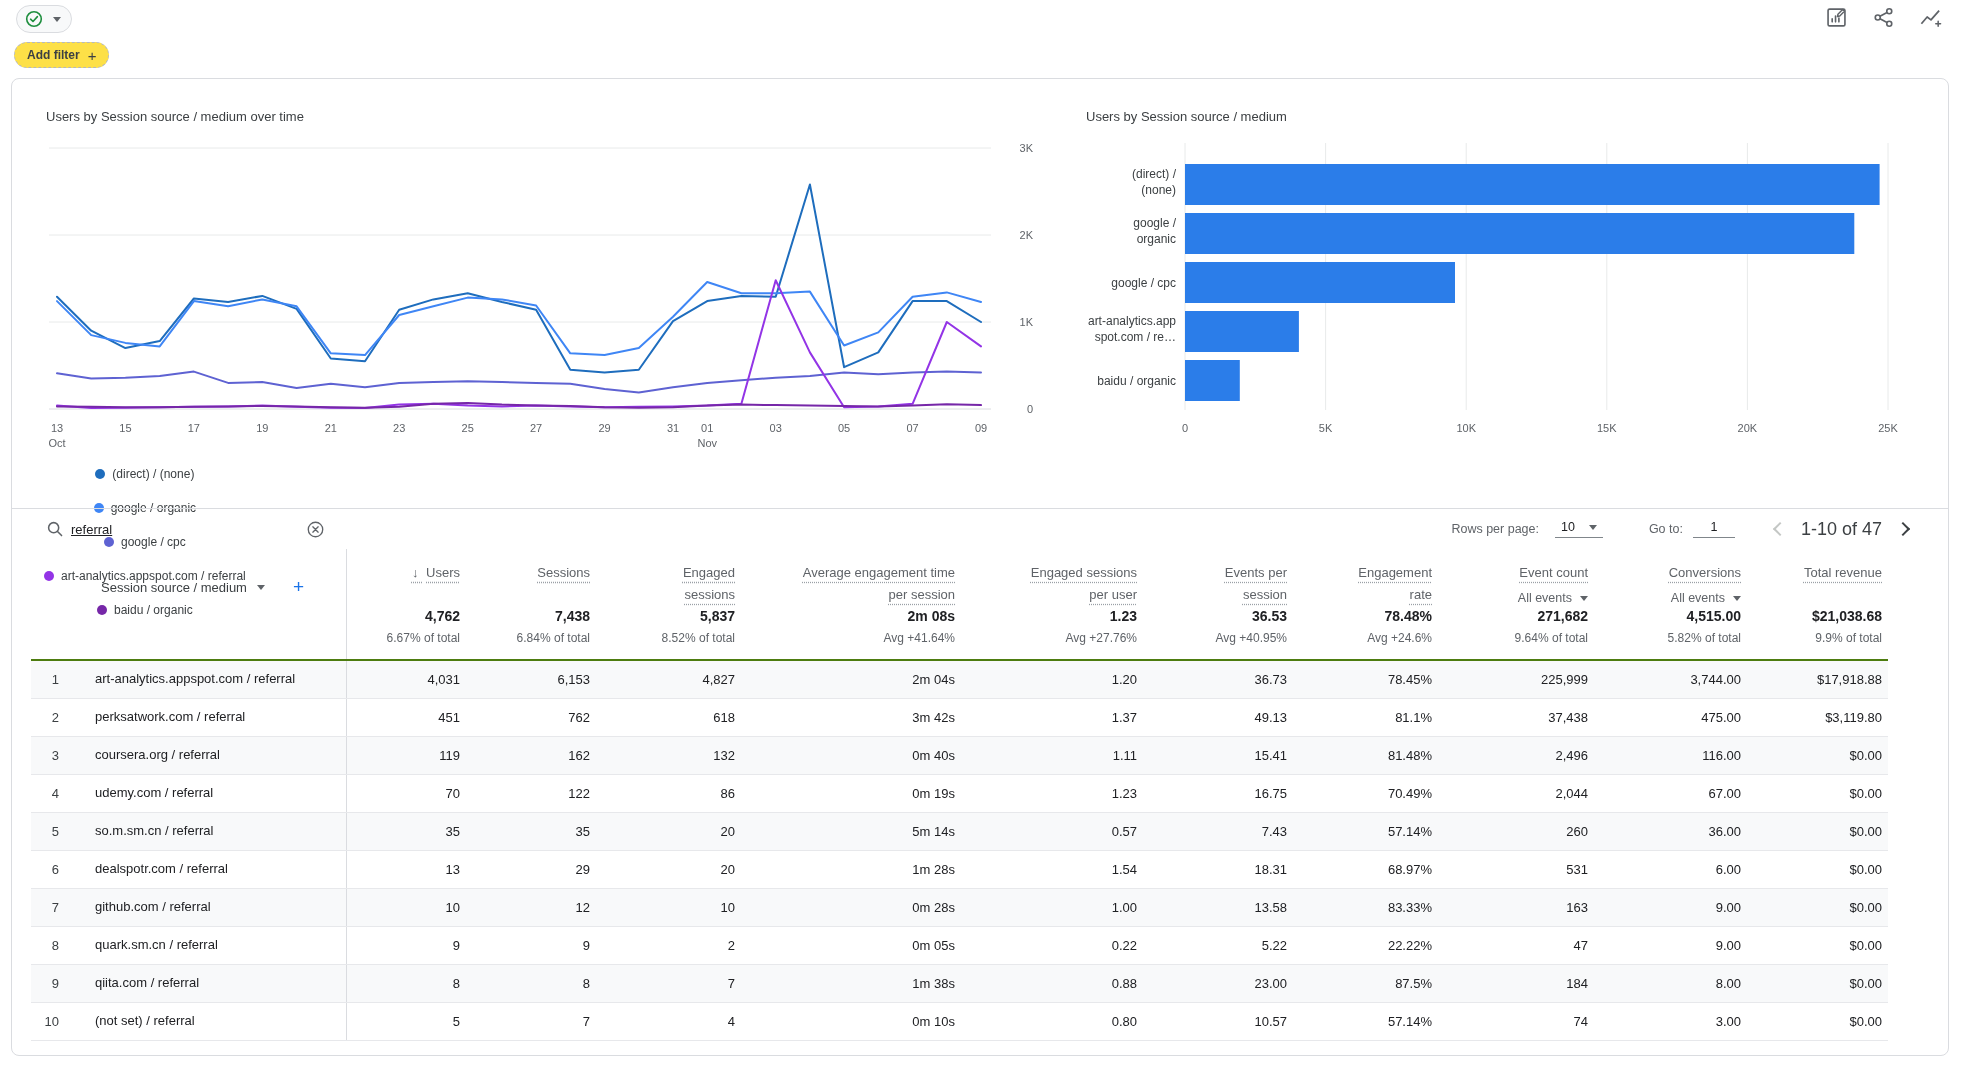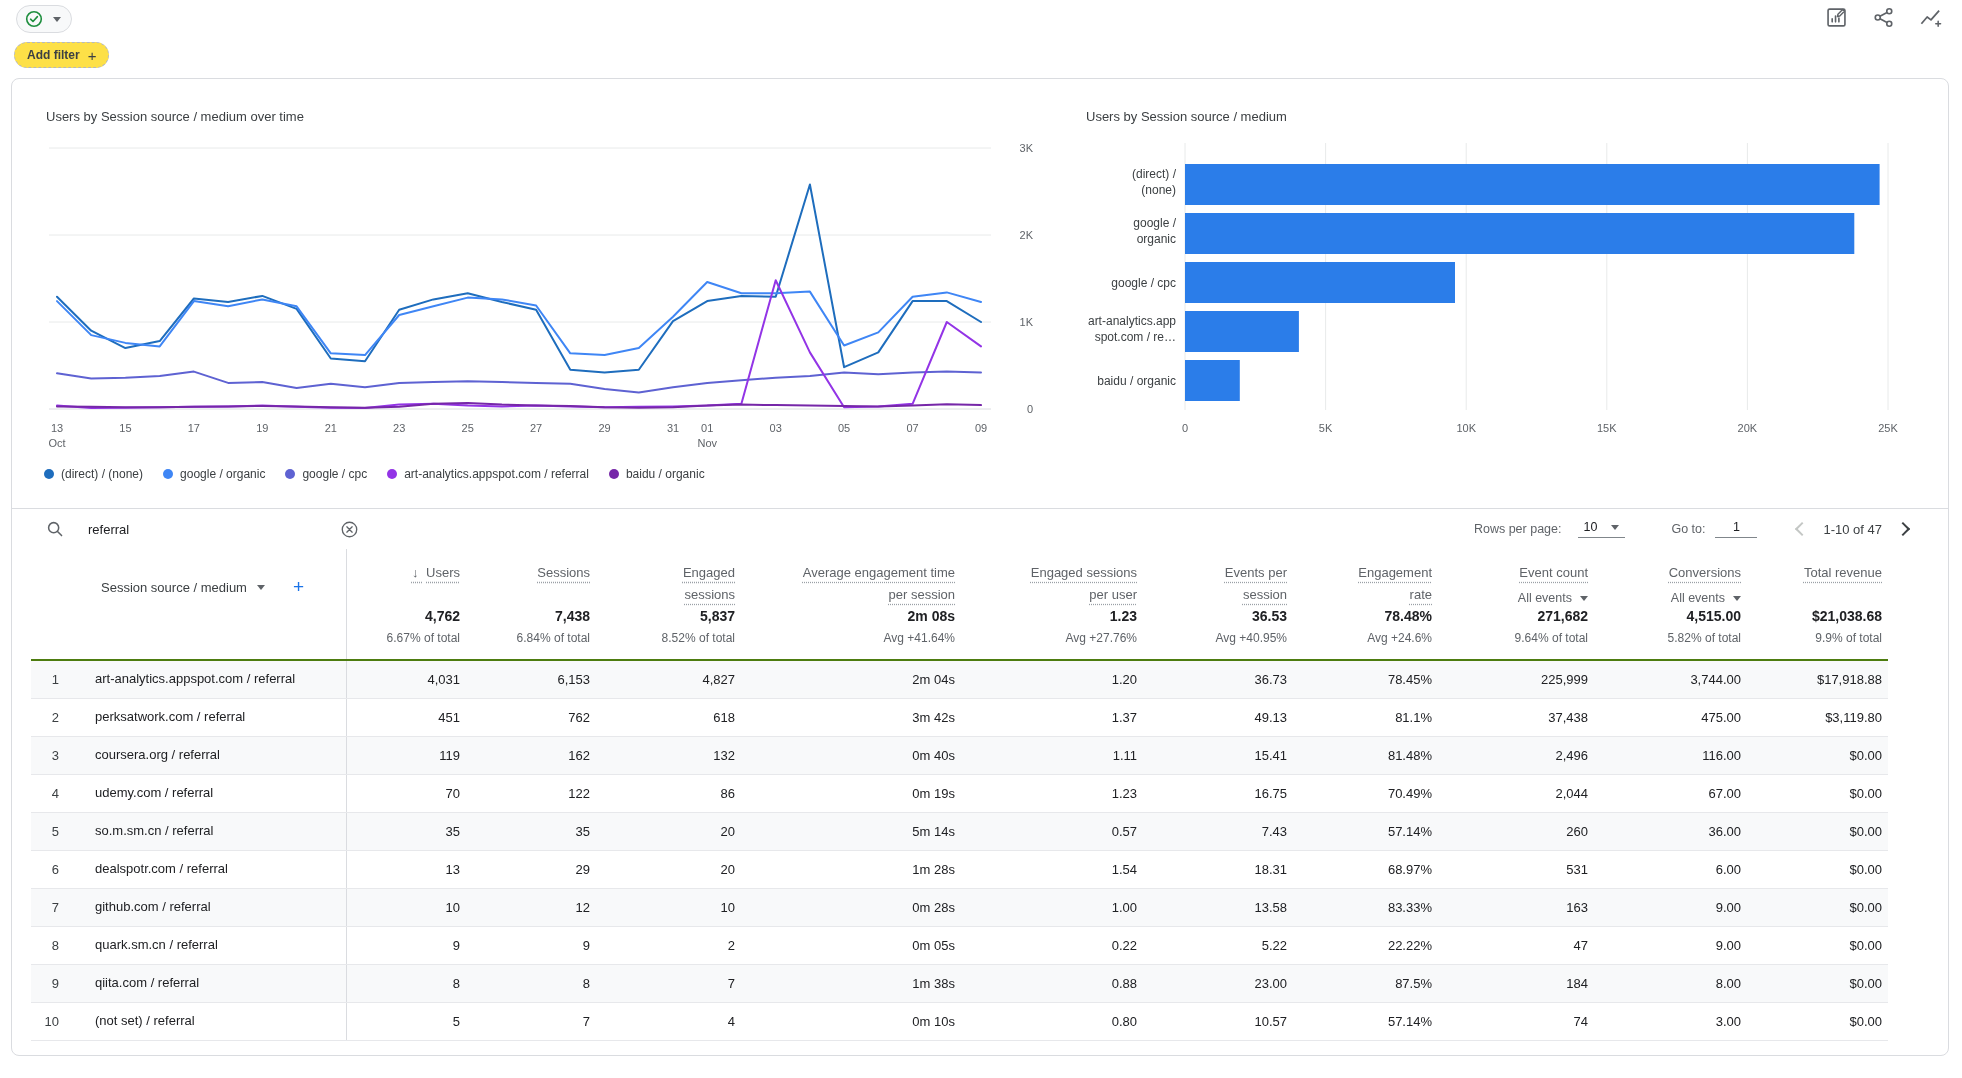--- a/index.html
+++ b/index.html
@@ -17,35 +17,35 @@
   .top-actions svg{display:block;cursor:pointer;}
 
   
   .card{position:absolute;left:11px;top:78px;width:1938px;height:978px;border:1px solid #dadce0;border-radius:8px;background:#fff;box-sizing:border-box;}
   .panel-title{position:absolute;font-size:13px;color:#3c4043;}
   #line-title{left:34px;top:30px;}
   #bar-title{left:1074px;top:30px;}
   #line-svg{position:absolute;left:20px;top:50px;}
   #bar-svg{position:absolute;left:930px;top:50px;}
   svg text{font-family:"Liberation Sans",sans-serif;}
-  .legend{position:absolute;left:32px;top:388px;display:flex;align-items:center;gap:20px;font-size:12px;color:#3c4043;}
+  .legend{position:absolute;left:32px;top:388px;display:flex;align-items:center;gap:20px;font-size:12px;color:#3c4043;flex-direction:column;}
   .legend-item{display:flex;align-items:center;}
   .legend .dot{width:10px;height:10px;border-radius:50%;display:inline-block;margin-right:7px;}
 
   
   .table-section{position:absolute;left:0;top:429px;width:100%;border-top:1px solid #dadce0;}
   .toolbar{height:40px;display:flex;align-items:center;justify-content:space-between;padding:0 40px 0 34px;}
-  .search{display:flex;align-items:center;gap:22px;}
+  .search{display:flex;align-items:center;gap:5px;text-decoration:underline;}
   .search input{border:none;outline:none;font-size:13px;color:#202124;width:228px;background:transparent;}
   .pager{display:flex;align-items:center;font-size:12.5px;color:#5f6368;}
   .pager .val{color:#202124;border-bottom:1px solid #80868b;padding:0 6px 3px 6px;display:inline-flex;align-items:center;gap:14px;cursor:pointer;}
   .pager .goto-val{color:#202124;border-bottom:1px solid #80868b;display:inline-block;width:42px;text-align:center;padding-bottom:3px;cursor:text;}
   .chev{display:inline-block;width:8px;height:8px;border-top:2px solid #3c4043;border-right:2px solid #3c4043;transform:rotate(45deg);cursor:pointer;}
   .chev.left{transform:rotate(225deg);border-color:#c4c7c5;}
-  .range{color:#3c4043;font-size:13px;margin:0 16px;}
+  .range{color:#3c4043;font-size:18px;margin:0 16px;}
 
   table{border-collapse:collapse;table-layout:fixed;margin-left:19px;font-size:13px;}
   thead th{font-weight:400;color:#5f6368;text-align:right;vertical-align:top;padding:13px 6px 0 0;cursor:pointer;}
   thead .dimcell{text-align:left;padding:15px 0 0 70px;border-right:1px solid #dadce0;color:#3c4043;font-size:13px;}
   .dim-inner{display:flex;align-items:center;gap:10px;margin-top:12px;}
   .dim-inner .plus{color:#1a73e8;font-size:19px;font-weight:400;margin-left:18px;cursor:pointer;}
   .hline{display:block;line-height:1.7;text-decoration:underline;text-decoration-style:dotted;text-decoration-color:#9aa0a6;text-underline-offset:5px;}
   .sort-arrow{color:#5f6368;margin-right:4px;text-decoration:none;display:inline;}
   .sub-filter{margin-top:7px;display:flex;justify-content:flex-end;align-items:center;gap:8px;color:#5f6368;font-size:12.5px;cursor:pointer;}
   .totals td{text-align:right;padding:2px 6px 14px 0;border-bottom:2px solid #4d7c0f;}

